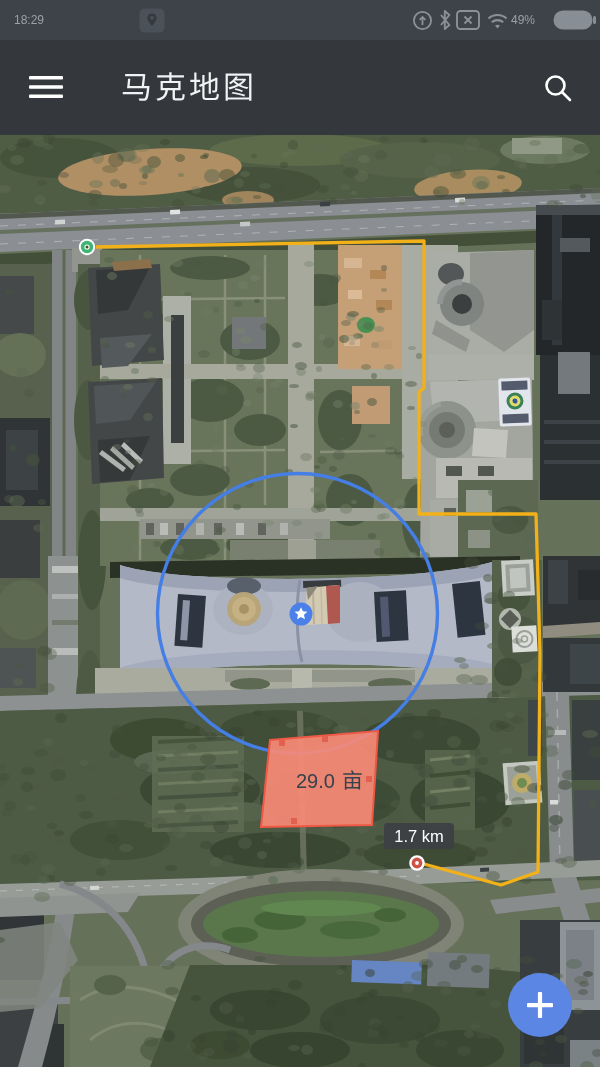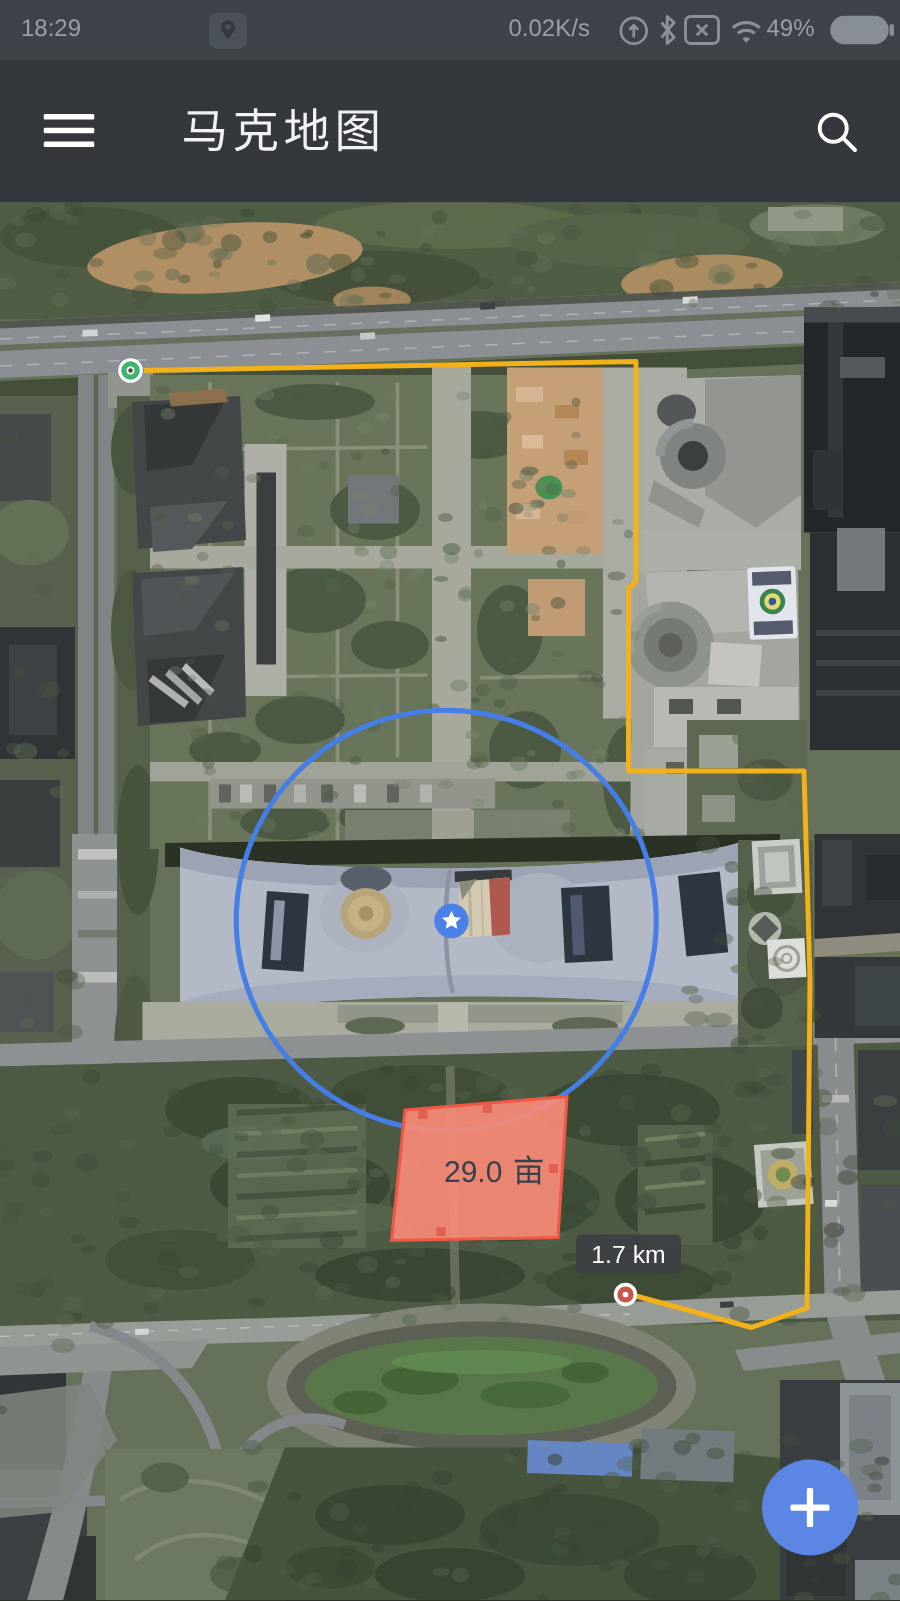--- a/index.html
+++ b/index.html
@@ -1,34 +1,33 @@
 <!DOCTYPE html>
 <html><head>
 <meta charset="utf-8">
 <style>
   html,body{margin:0;padding:0;background:#000;}
   .screen{position:relative;width:600px;height:1067px;overflow:hidden;font-family:"Liberation Sans",sans-serif;background:#5a664c;}
   .status{position:absolute;left:0;top:0;width:600px;height:40px;background:#3e434a;}
   .appbar{position:absolute;left:0;top:40px;width:600px;height:95px;background:#34383c;}
-  .stext{position:absolute;color:#99a0a8;font-size:16px;line-height:40px;text-align:right;}
+  .stext{position:absolute;color:#99a0a8;font-size:12px;line-height:40px;text-align:right;}
 </style>
 </head>
 <body>
 <div class="screen">
 
 <div class="status">
 
   <div class="stext" style="left:14px;top:0;">18:29</div>
 
   <svg style="position:absolute;left:139px;top:8px;" width="26" height="25" viewBox="0 0 26 25">
     <rect x="0.5" y="0.5" width="25" height="24" rx="5" fill="#4a5158"></rect>
     <path d="M13 5.5c-2.6 0-4.6 2-4.6 4.5 0 3.3 4.6 8 4.6 8s4.6-4.7 4.6-8c0-2.5-2-4.5-4.6-4.5zm0 6.2a1.8 1.8 0 110-3.6 1.8 1.8 0 010 3.6z" fill="#343a40"></path>
   </svg>
 
-  <div class="stext" style="left:339px;top:0;">0.02K/s</div>
 
   <svg style="position:absolute;left:412px;top:10px;" width="21" height="21" viewBox="0 0 21 21">
     <circle cx="10.5" cy="10.5" r="8.6" fill="none" stroke="#8a9199" stroke-width="1.8"></circle>
     <path d="M10.5 15V7.2M7.6 9.8l2.9-2.9 2.9 2.9" fill="none" stroke="#8a9199" stroke-width="1.8"></path>
   </svg>
 
   <svg style="position:absolute;left:438px;top:8px;" width="14" height="24" viewBox="0 0 14 24">
     <path d="M3 7l8.4 10-4.6 4V3l4.6 4L3 17" fill="none" stroke="#8a9199" stroke-width="1.9" stroke-linejoin="round"></path>
   </svg>
 

